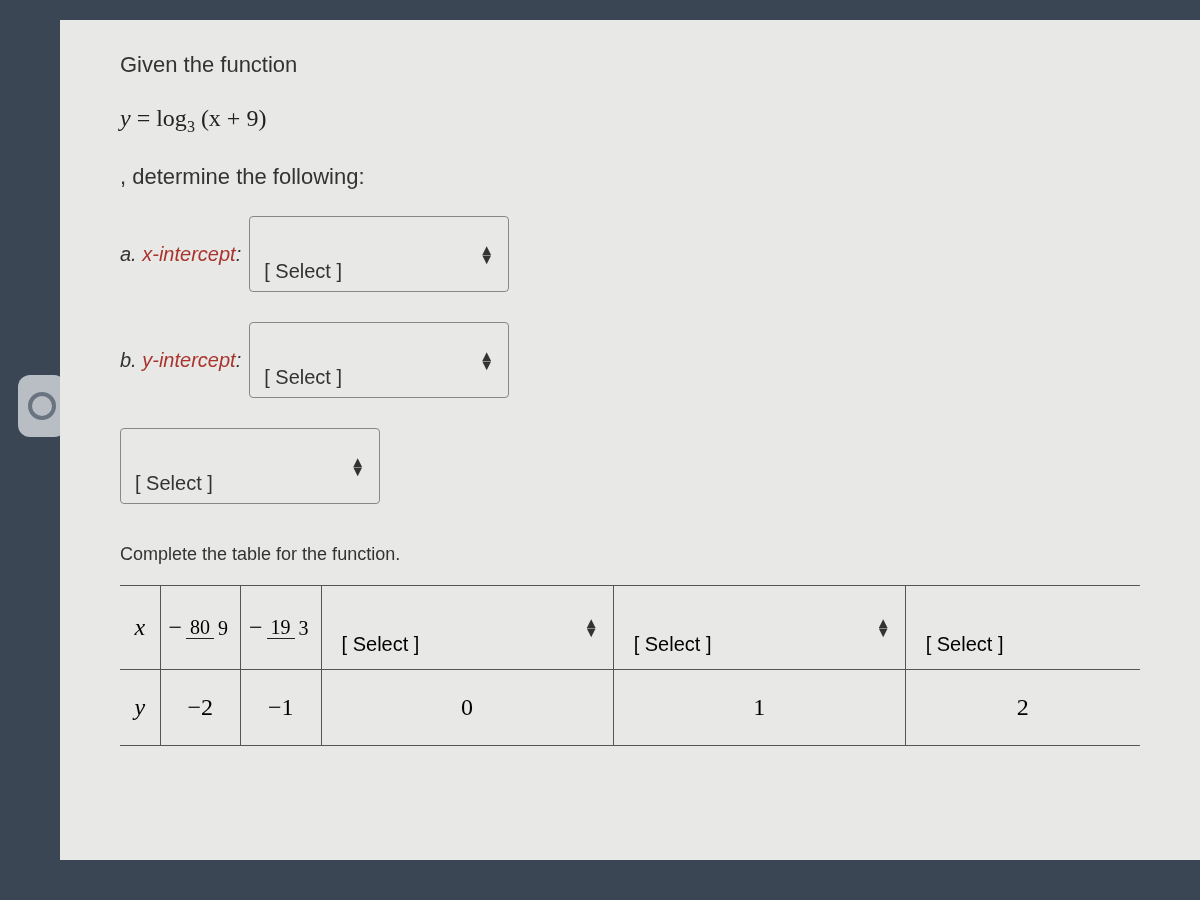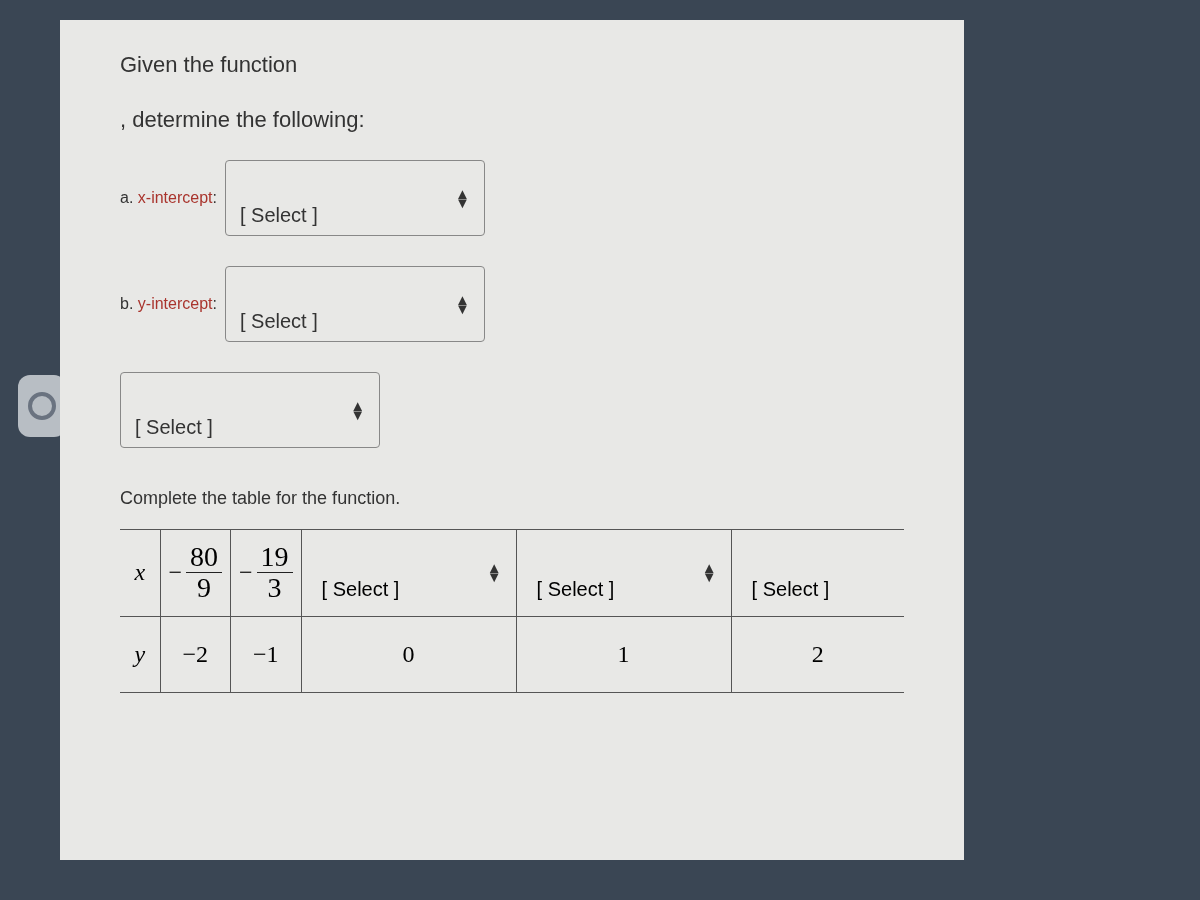--- a/index.html
+++ b/index.html
@@ -9,21 +9,21 @@
     }
     body {
       background: #3a4654;
       font-family: -apple-system, BlinkMacSystemFont, "Segoe UI", Arial, sans-serif;
       width: 1200px;
       height: 900px;
       position: relative;
     }
     .page {
       background: #e8e8e6;
-      width: 904px;
+      width: 1140px;
       margin-left: 60px;
       margin-top: 20px;
       padding: 30px 60px 50px 60px;
       min-height: 840px;
       position: relative;
     }
     .side-tab {
       position: absolute;
       left: 18px;
       top: 375px;
@@ -61,22 +61,23 @@
       font-size: 16px;
       vertical-align: sub;
     }
     .question-row {
       display: flex;
       align-items: center;
       margin-bottom: 30px;
       gap: 8px;
     }
     .q-label {
-      font-size: 16px;
-      color: #333;
+      font-size: 20px;
+      color: #333;
+      font-style: italic;
     }
     .term {
       color: #a9342d;
     }
     .select-box {
       display: inline-flex;
       align-items: center;
       border: 1.5px solid #888;
       border-radius: 4px;
       padding: 8px 14px;
@@ -121,23 +122,23 @@
     .func-table .row-label {
       font-style: italic;
       width: 40px;
       border-left: none;
     }
     .func-table .col-narrow {
       width: 70px;
     }
     .frac {
       display: inline-flex;
-      flex-direction: column;
-      align-items: center;
-      font-size: 28px;
+      flex-direction: row;
+      align-items: center;
+      font-size: 20px;
       line-height: 1.1;
     }
     .frac .num {
       border-bottom: 1.5px solid #222;
       padding: 0 4px;
     }
     .frac .den {
       padding: 0 4px;
     }
     .neg-frac {
@@ -161,20 +162,23 @@
   </style>
 </head>
 <body>
 
 <div class="side-tab"></div>
 
 <div class="page">
 
   <p class="prompt-line">Given the function</p>
 
+  <p class="equation">
+    <span class="ital">y</span><span> = </span><span>log</span><span class="sub">3</span><span> (x + 9)</span>
+  </p>
 
   <p class="prompt-line">, determine the following:</p>
 
   <div class="question-row">
     <span class="q-label">
       <span>a. </span><span class="term">x-intercept</span><span>:</span>
     </span>
     <div class="select-box">
       <span class="select-text">[ Select ]</span>
       <span class="stepper-icon">

